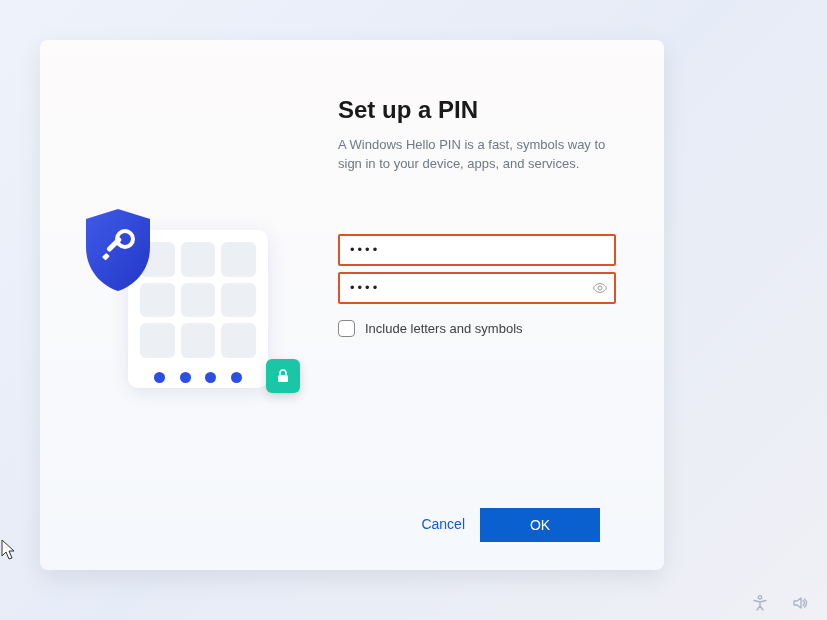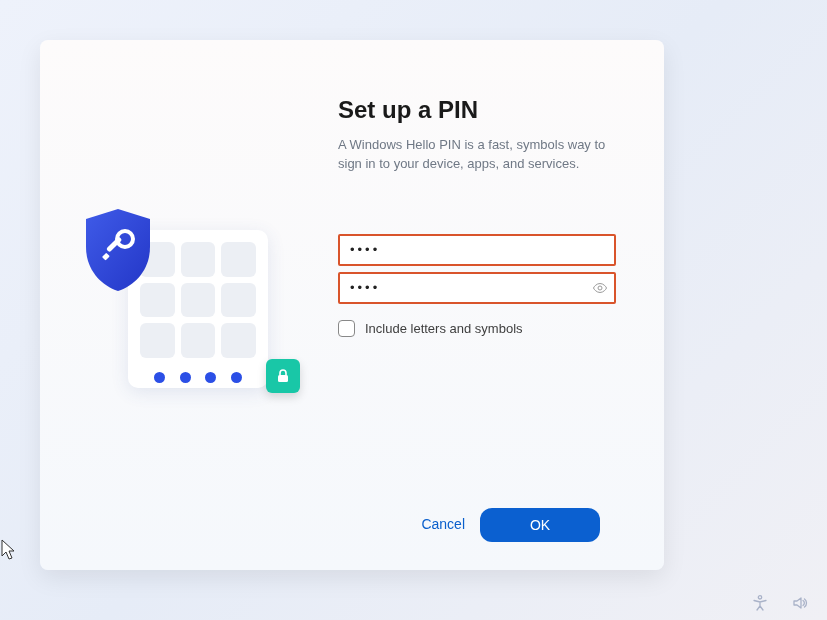--- a/index.html
+++ b/index.html
@@ -90,21 +90,21 @@
     }
     .actions {
       position: absolute; right: 64px; bottom: 28px;
       display: flex; gap: 11px; align-items: flex-start;
     }
     .btn-cancel {
       background: none; border: none; color: #0a5fcc; font-size: 14px; cursor: pointer;
       padding: 8px 4px;
     }
     .btn-ok {
-      background: #0b60d0; color: #fff; border: none; border-radius: 12px;
+      background: #0b60d0; color: #fff; border: none; border-radius: 0;
       width: 120px; height: 34px; font-size: 14px; cursor: pointer;
     }
     .taskbar-icons {
       position: absolute; right: 18px; bottom: 8px;
       display: flex; gap: 22px; color: #a9b2c8;
     }
     .cursor {
       position: absolute; left: 0px; bottom: 58px; z-index: 10;
     }
   </style>

